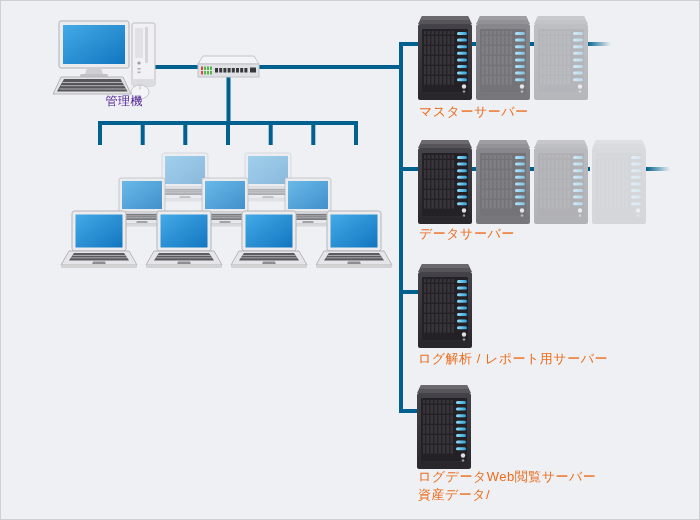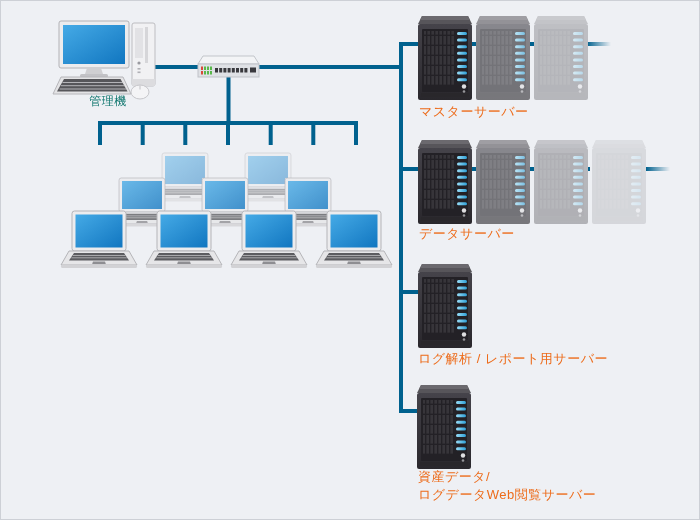--- a/index.html
+++ b/index.html
@@ -1,20 +1,20 @@
 <!DOCTYPE html>
 <html><head>
 <meta charset="utf-8">
 <style>
   html,body{margin:0;padding:0;}
   body{width:700px;height:520px;font-family:"Liberation Sans",sans-serif;background:#ffffff;}
   .stage{position:relative;width:698px;height:518px;background:#eef0f4;border:1px solid #cdd0d6;overflow:hidden;}
   .stage svg{position:absolute;left:0;top:0;}
   .lbl{position:absolute;font-size:13px;font-weight:normal;color:#ed6b1a;letter-spacing:.5px;white-space:nowrap;}
-  .lbl.black{color:#0f766e;font-weight:normal;font-size:12px;text-align:center;}
+  .lbl.black{color:#4c1d95;font-weight:normal;font-size:12px;text-align:right;}
   .lbl.two-line div{line-height:18px;}
 </style>
 </head>
 <body>
 
 <div class="stage">
 
 <svg width="698" height="518" viewBox="0 0 698 518">
   <defs>
     <linearGradient id="scr" x1="0" y1="0" x2="1" y2="1">
@@ -190,17 +190,17 @@
     <use href="#server-bg" x="416" y="384"></use>
     <use href="#server" x="416" y="384"></use>
   </g>
 </svg>
 
   <div class="lbl black" style="left:72px;top:92px;width:70px">管理機</div>
   <div class="lbl" style="left:418px;top:102px">マスターサーバー</div>
   <div class="lbl" style="left:417px;top:349px">ログ解析 / レポート用サーバー</div>
   <div class="lbl" style="left:418px;top:224px">データサーバー</div>
   <div class="lbl two-line" style="left:417px;top:467px">
+    <div>ログデータWeb閲覧サーバー</div>
     <div>資産データ/</div>
-    <div>ログデータWeb閲覧サーバー</div>
   </div>
 
 </div>
 
 </body></html>

